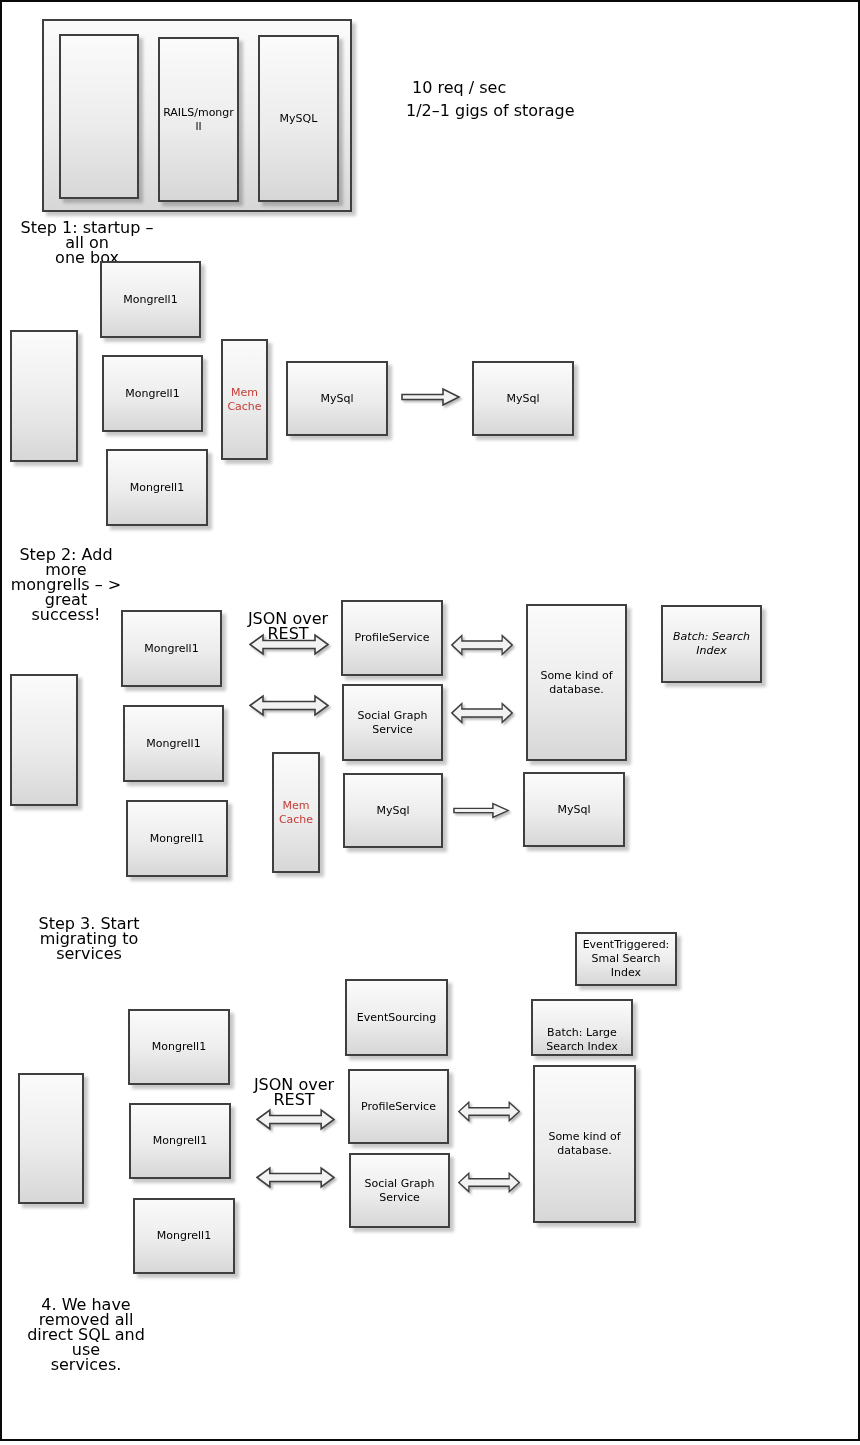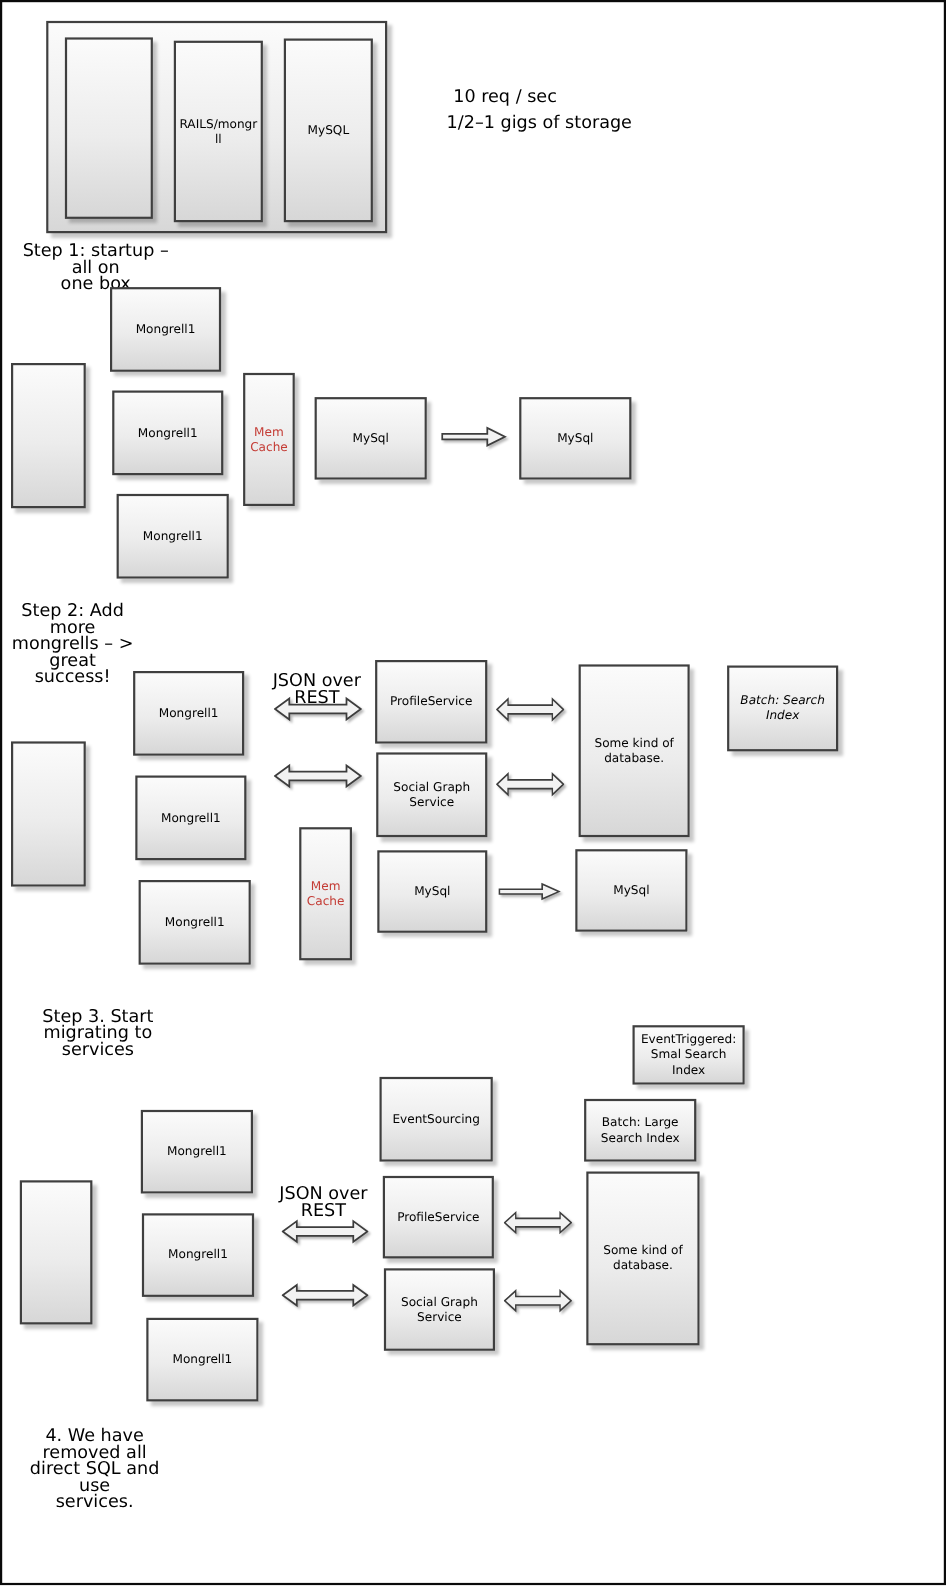--- a/index.html
+++ b/index.html
@@ -153,21 +153,21 @@
   </svg>
   <div class="node" style="left:349px;top:1153px;width:101px;height:75px;">
     <span>Social Graph
 Service</span>
   </div>
   <div class="node" style="left:531px;top:932px;width:102px;height:54px;margin-left:44px;">
     <span>EventTriggered:
 Smal Search
 Index</span>
   </div>
-  <div class="node" style="left:531px;top:999px;width:102px;height:57px;">
+  <div class="node" style="left:531px;top:999px;width:102px;height:57px;align-items:flex-end;">
     <span>Batch: Large
 Search Index</span>
   </div>
   <div class="node" style="left:533px;top:1065px;width:103px;height:158px;">
     <span>Some kind of
 database.</span>
   </div>
   <svg class="arr" style="left:458px;top:1099px;" width="62" height="25" viewBox="0 0 80 26" preserveAspectRatio="none">
     <polygon points="1,13 14,3.5 14,9 66,9 66,3.5 79,13 66,22.5 66,17 14,17 14,22.5" fill="#f2f2f2" stroke="#3d3d3d" stroke-width="1.6"></polygon>
   </svg>

